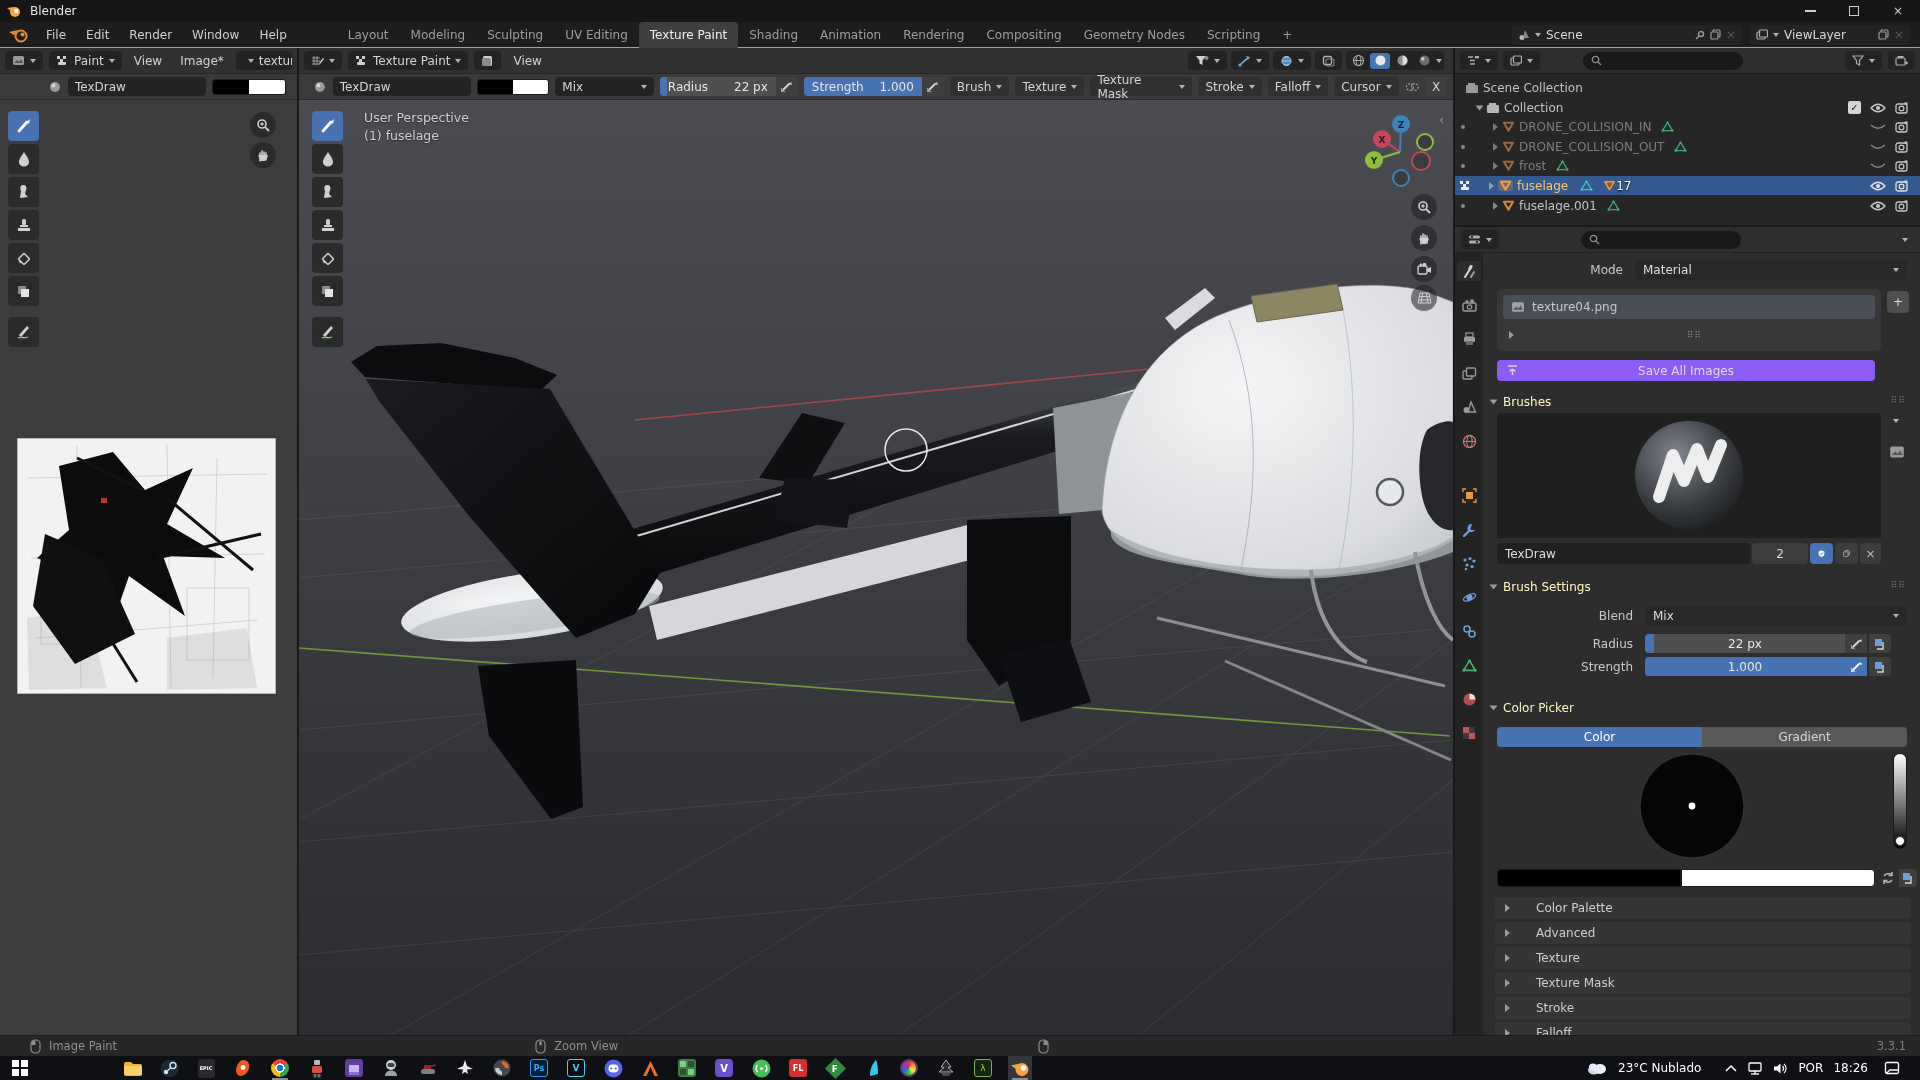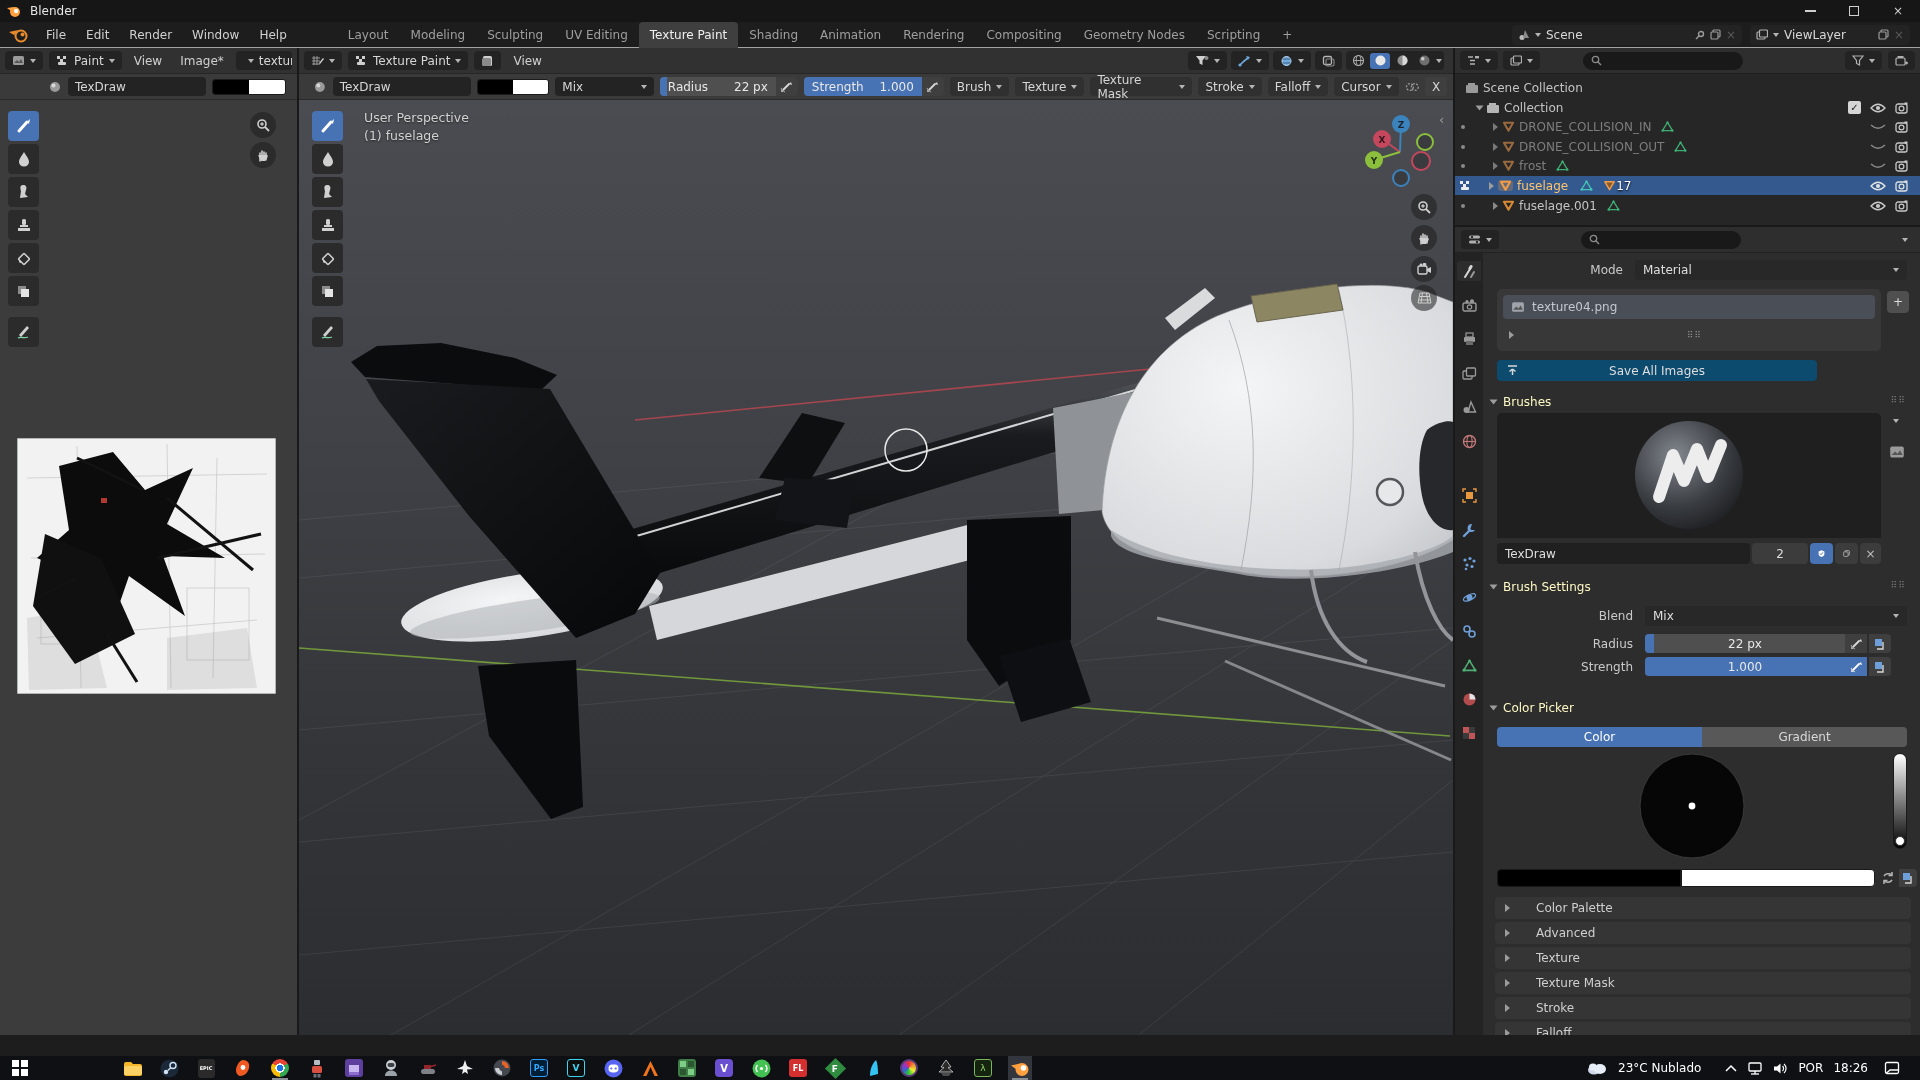--- a/index.html
+++ b/index.html
@@ -967,21 +967,21 @@
           </div>
           <div class="row" style="position:absolute;left:6px;top:36px;width:372px;height:20px">
             <i class="exp" style="margin-left:6px"></i>
             <span style="margin:0 auto;color:#8a8a8a;letter-spacing:1px;font-size:9px">⠿⠿</span>
           </div>
         </div>
         <div class="pwidget" style="left:404px;top:38px;width:22px;height:22px;background:#4f4f4f;justify-content:center">
             <span>+</span>
           </div>
 
-        <div class="pwidget" style="left:14px;top:107px;width:320px;height:21px;background:#0c4a6e;justify-content:center;gap:8px">
+        <div class="pwidget" style="left:14px;top:107px;width:378px;height:21px;background:#8b5cf6;justify-content:center;gap:8px">
           <svg width="13" height="12" viewBox="0 0 13 12" style="position:absolute;left:9px">
               <path d="M2,10 H11 M6.5,1 V7 M6.5,7 L3.5,4.5 M6.5,7 L9.5,4.5" stroke="#d8d8d8" stroke-width="1.5" fill="none" transform="rotate(180 6.5 5.5)"></path>
             </svg>
           <span>Save All Images</span>
         </div>
 
         <div class="panelhead" style="left:8px;top:142px">
           <i class="exp open"></i>
           <span>Brushes</span>
         </div>
@@ -1138,20 +1138,37 @@
             <span>Stroke</span>
           </div>
         <div class="collrow" style="left:12px;top:769px">
             <i class="exp"></i>
             <span>Falloff</span>
           </div>
       </div>
     </div>
   </div>
 
+  <div id="statusbar" class="abs">
+    <svg width="11" height="15" style="margin-left:30px" viewBox="0 0 11 15">
+        <rect x="1" y="1" width="9" height="13" rx="4" fill="none" stroke="#8f8f8f" stroke-width="1.2"></rect>
+        <path d="M1.5,2.5 Q3,1.5 5.5,1.5 V6 H1.5 Z" fill="#8f8f8f"></path>
+      </svg>
+    <span style="margin-left:8px">Image Paint</span>
+    <svg width="11" height="15" style="margin-left:418px" viewBox="0 0 11 15">
+        <rect x="1" y="1" width="9" height="13" rx="4" fill="none" stroke="#8f8f8f" stroke-width="1.2"></rect>
+        <rect x="4.3" y="2" width="2.4" height="4.5" rx="1.2" fill="#8f8f8f"></rect>
+      </svg>
+    <span style="margin-left:8px">Zoom View</span>
+    <svg width="11" height="15" style="margin-left:420px" viewBox="0 0 11 15">
+        <rect x="1" y="1" width="9" height="13" rx="4" fill="none" stroke="#8f8f8f" stroke-width="1.2"></rect>
+        <path d="M9.5,2.5 Q8,1.5 5.5,1.5 V6 H9.5 Z" fill="#8f8f8f"></path>
+      </svg>
+    <span style="margin-left:auto;margin-right:14px;color:#7f7f7f">3.3.1</span>
+  </div>
 
   <div id="taskbar" class="abs">
     <div class="tb-ic" style="margin-left:8px">
       <div style="display:grid;grid-template-columns:7px 7px;grid-gap:1.5px">
           <div style="width:7px;height:7px;background:#fff"></div>
           <div style="width:7px;height:7px;background:#fff"></div>
           <div style="width:7px;height:7px;background:#fff"></div>
           <div style="width:7px;height:7px;background:#fff"></div>
         </div>
     </div>

